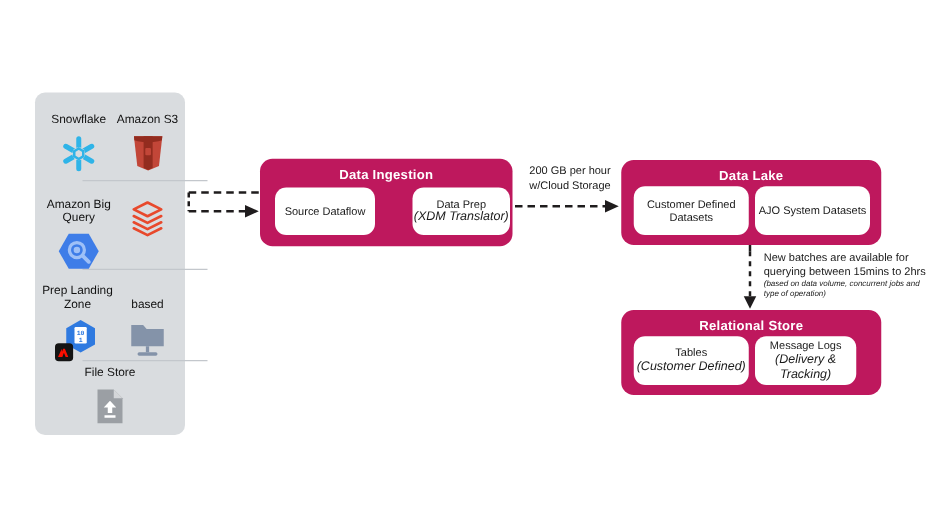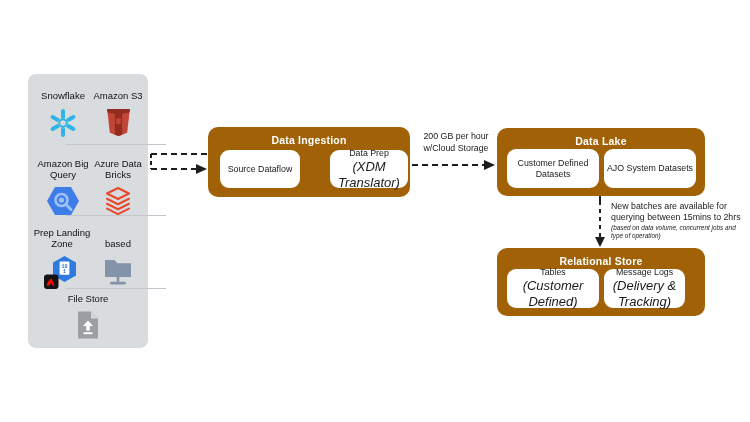--- a/index.html
+++ b/index.html
@@ -17,31 +17,31 @@
   }
   .divider{position:absolute;left:38px;width:100px;height:1px;background:#c3c7cc;}
   .cell{position:absolute;display:flex;flex-direction:column;align-items:center;}
   .cell-label{
     display:flex;align-items:flex-end;justify-content:center;text-align:center;
     font-size:9.5px;line-height:1.15;color:#111;
   }
   .cell-icon{margin-top:5px;display:flex;align-items:center;justify-content:center;}
 
   
-  .group{position:absolute;background:#a16207;border-radius:10px;}
+  .group{position:absolute;background:#be185d;border-radius:10px;}
   .group-title{
     text-align:center;color:#ffffff;font-weight:bold;font-size:10.5px;
     padding-top:7px;letter-spacing:.2px;
   }
   .node{
     position:absolute;background:#ffffff;border-radius:9px;
     display:flex;flex-direction:column;align-items:center;justify-content:center;
     text-align:center;font-size:8.8px;line-height:1.25;color:#1a1a1a;
   }
-  .node .sub{font-style:italic;font-size:13px;line-height:1.2;}
+  .node .sub{font-style:italic;font-size:10px;line-height:1.2;}
 
   
   .throughput{
     position:absolute;left:412px;top:131px;width:88px;text-align:center;
     font-size:8.8px;line-height:1.35;color:#1a1a1a;
   }
   .batch-note{
     position:absolute;left:611px;top:201px;width:140px;
     font-size:8.8px;line-height:1.3;color:#1a1a1a;
   }
@@ -116,21 +116,20 @@
       <svg width="34" height="30" viewBox="0 0 34 30">
         <path d="M9 1 h16 l8 14 -8 14 H9 L1 15 Z" fill="#3e7de8"></path>
         <circle cx="15.5" cy="14" r="6" fill="none" stroke="#9ec0f7" stroke-width="2.6"></circle>
         <circle cx="15.5" cy="14" r="2.6" fill="#9ec0f7"></circle>
         <line x1="20.2" y1="18.7" x2="25" y2="23.5" stroke="#9ec0f7" stroke-width="3" stroke-linecap="round"></line>
       </svg>
     </div>
   </div>
 
   <div class="cell" style="left:89px;top:155px;width:58px">
-    <div class="cell-label" style="height:26px">Azure Data Bricks</div>
     <div class="cell-icon">
       <svg width="30" height="30" viewBox="0 0 30 30">
         <g fill="none" stroke="#e8492c" stroke-width="2.1" stroke-linejoin="round" stroke-linecap="round">
           <path d="M15 2 L26 7.5 L15 13 L4 7.5 Z"></path>
           <path d="M4 12.8 L15 18.3 L26 12.8"></path>
           <path d="M4 17.8 L15 23.3 L26 17.8"></path>
           <path d="M4 22.6 L15 28.1 L26 22.6"></path>
         </g>
       </svg>
     </div>

